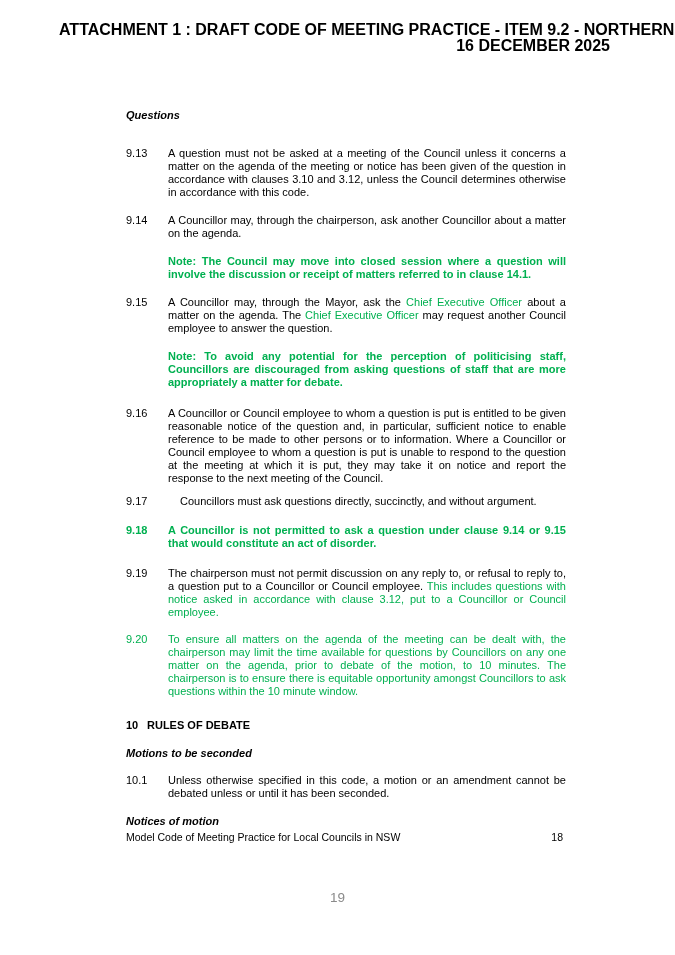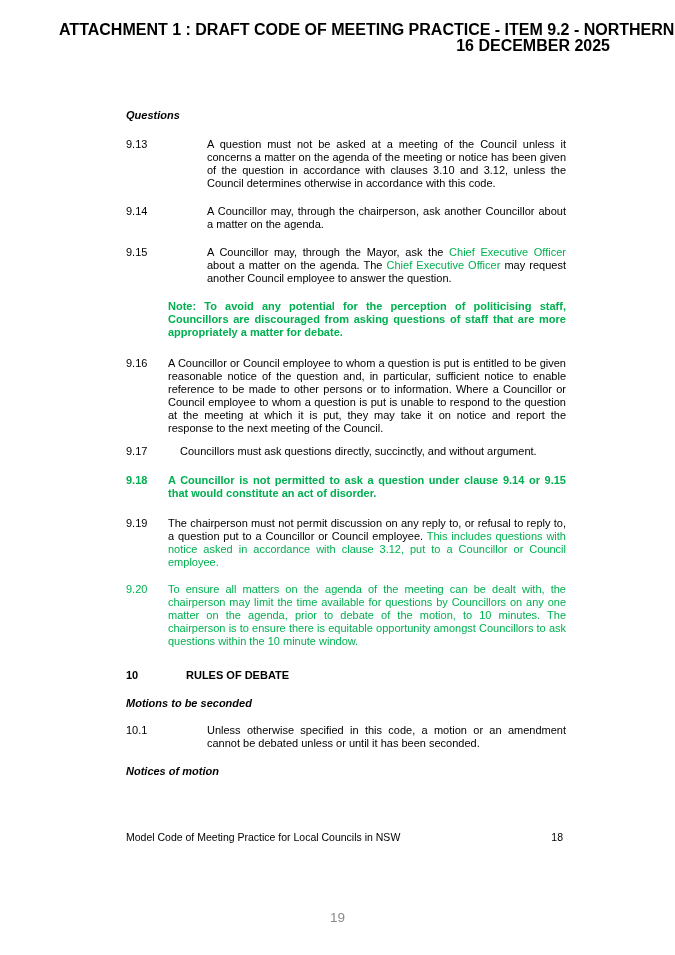--- a/index.html
+++ b/index.html
@@ -45,40 +45,40 @@
     text-align: justify;
   }
   .green { color: #00B050; }
   .sec10 {
     display: flex;
     font-weight: 700;
     font-size: 11px;
   }
   .sec10 .num10 { width: 21px; flex: none; }
   .mb10 { margin-bottom: 10px; }
-  .mb11 { margin-bottom: 16px; }
+  .mb11 { margin-bottom: 25px; }
   .mb14 { margin-bottom: 14px; }
-  .mb15 { margin-bottom: 15px; gap: 39px; }
+  .mb15 { margin-bottom: 15px; }
   .mb16 { margin-bottom: 16px; gap: 12px; }
   .mb17 { margin-bottom: 17px; font-weight: bold; }
   .mb18 { margin-bottom: 18px; }
   .mb21 { margin-bottom: 21px; }
   .footer {
     position: absolute;
     top: 831px;
     left: 126px;
     width: 437px;
     display: flex;
     justify-content: space-between;
     font-size: 10.5px;
     line-height: 13px;
   }
   .viewer-pageno {
     position: absolute;
-    top: 910px;
+    top: 890px;
     left: 0;
     right: 0;
     text-align: center;
     color: #8a8a8a;
     font-size: 13.5px;
   }
 </style>
 </head>
 <body>
 
@@ -96,20 +96,21 @@
     <div class="clause mb15">
       <span class="num">9.13</span>
       <span class="body">A question must not be asked at a meeting of the Council unless it concerns a matter on the agenda of the meeting or notice has been given of the question in accordance with clauses 3.10 and 3.12, unless the Council determines otherwise in accordance with this code.</span>
     </div>
 
     <div class="clause mb15">
       <span class="num">9.14</span>
       <span class="body">A Councillor may, through the chairperson, ask another Councillor about a matter on the agenda.</span>
     </div>
 
+    <div class="note mb15">Note: The Council may move into closed session where a question will involve the discussion or receipt of matters referred to in clause 14.1.</div>
 
     <div class="clause mb15">
       <span class="num">9.15</span>
       <span class="body"><span>A Councillor may, through the Mayor, ask the </span><span class="green">Chief Executive Officer</span><span> about a matter on the agenda. The </span><span class="green">Chief Executive Officer</span><span> may request another Council employee to answer the question.</span></span>
     </div>
 
     <div class="note mb18">Note: To avoid any potential for the perception of politicising staff, Councillors are discouraged from asking questions of staff that are more appropriately a matter for debate.</div>
 
     <div class="clause mb10">
       <span class="num">9.16</span>

